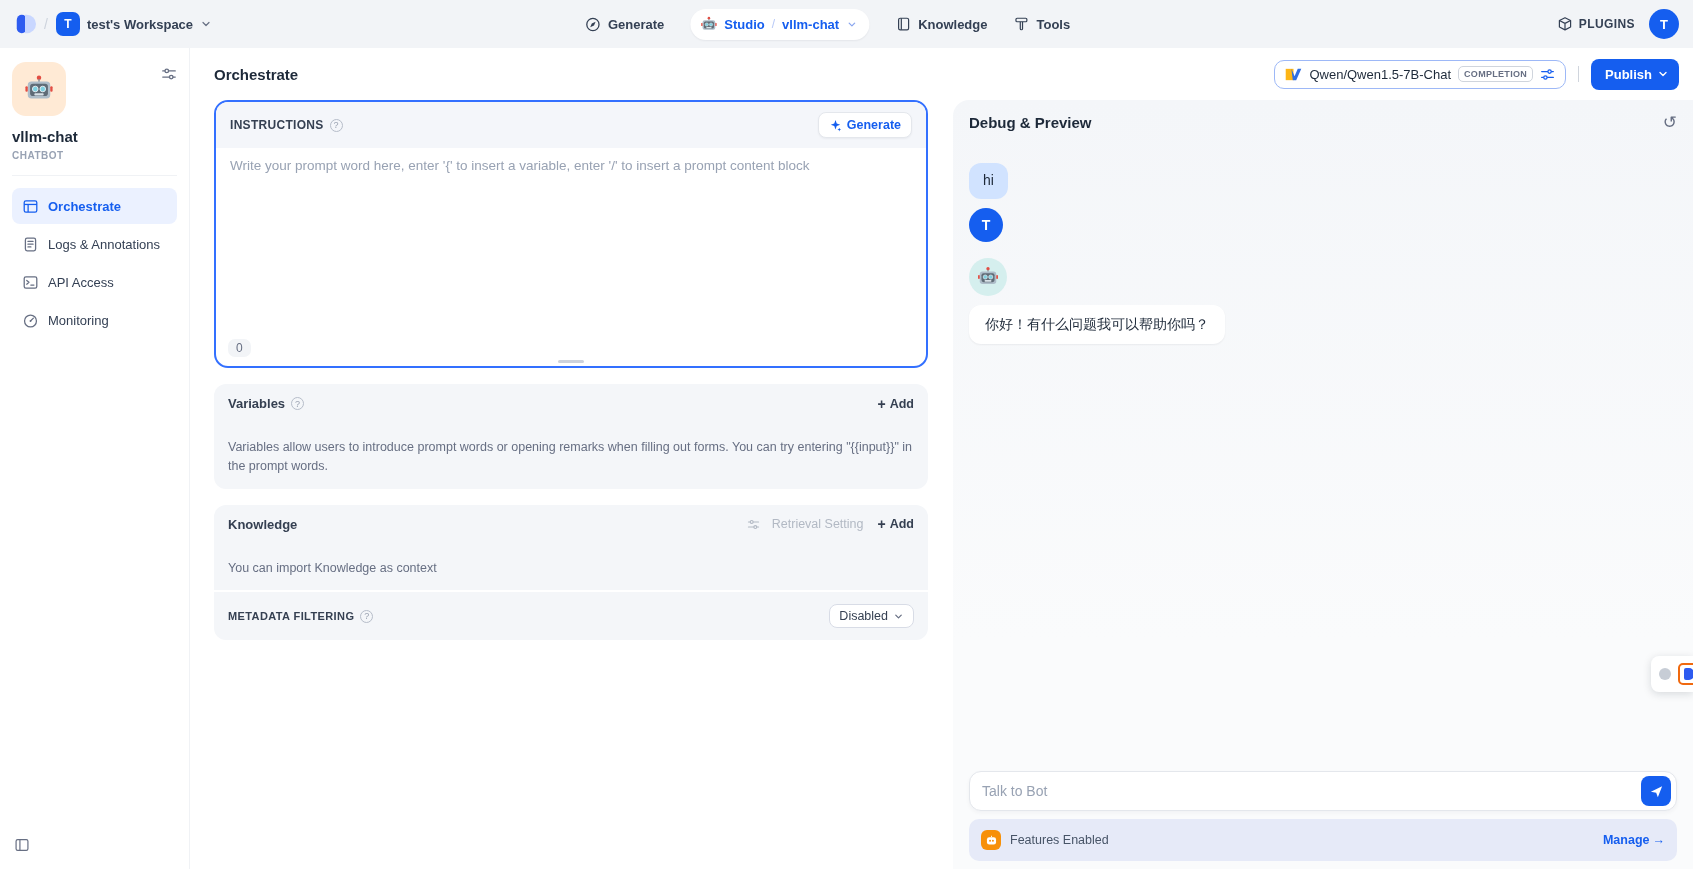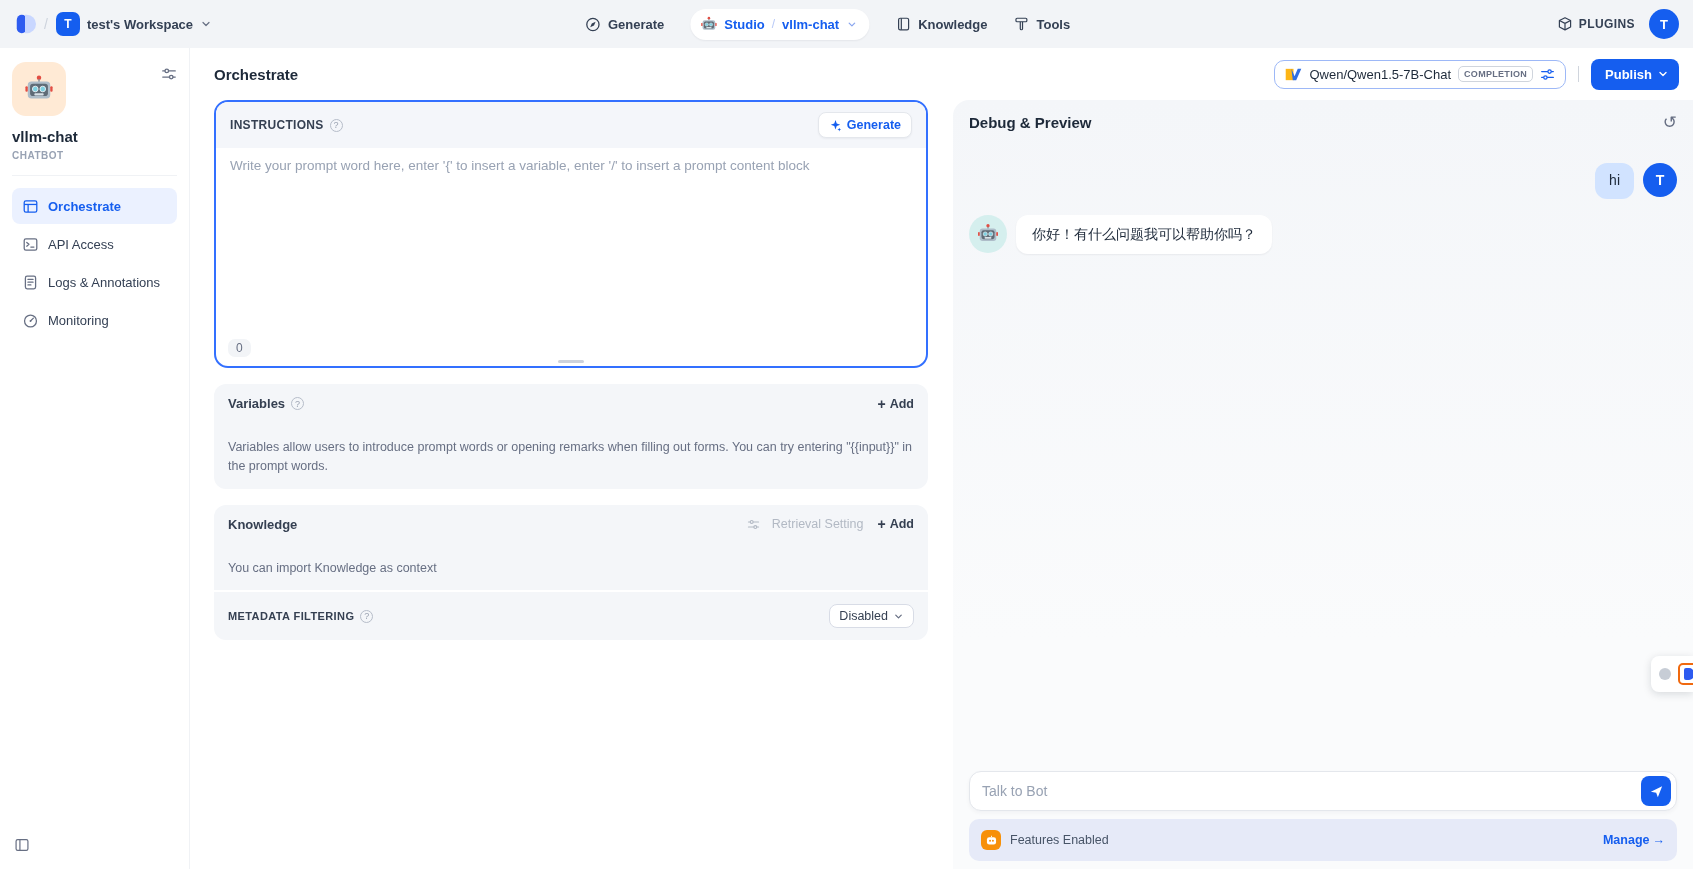--- a/index.html
+++ b/index.html
@@ -111,21 +111,21 @@
     color:#354052; font-family:inherit; cursor:pointer; }
 
   
   .debug-panel { flex:1; margin-left:25px; background:linear-gradient(180deg,#f4f6f9 0%,#fafbfc 70%);
     border-radius:16px 0 0 0; display:flex; flex-direction:column; min-width:0; }
   .debug-header { padding:14px 16px 10px; display:flex; align-items:center; }
   .debug-title { font-size:15px; font-weight:700; color:#1d2939; }
   .restart-icon { margin-left:auto; font-size:17px; color:#676f83; cursor:pointer; line-height:1; }
   .chat-area { flex:1; padding:22px 16px 0; display:flex; flex-direction:column; gap:16px;
     overflow:hidden; }
-  .msg-row { display:flex; align-items:flex-start; gap:9px; }
+  .msg-row { display:flex; align-items:flex-start; gap:9px;flex-direction:column; }
   .msg-row.user { justify-content:flex-end; }
   .bubble { font-size:14px; line-height:1.4; padding:8px 14px; border-radius:12px; max-width:520px; }
   .bubble.user { background:#d1e3ff; color:#1d2939; }
   .bubble.bot { background:#fff; color:#1d2939; box-shadow:0 1px 2px rgba(16,24,40,.06); padding:10px 16px; }
   .chat-avatar { width:34px; height:34px; border-radius:50%; background:#155eef; color:#fff;
     font-size:14px; font-weight:700; display:flex; align-items:center; justify-content:center; flex:0 0 34px; }
   .bot-avatar { width:38px; height:38px; border-radius:50%; background:#d5efee; display:flex;
     align-items:center; justify-content:center; flex:0 0 38px; }
   .chat-footer { padding:0 16px 8px; }
   .chat-input-wrap { background:#fff; border:1px solid #e4e7ec; border-radius:12px; height:40px;
@@ -264,34 +264,34 @@
         <div class="menu-item active">
           <svg width="17" height="17" viewBox="0 0 20 20">
             <rect x="2.6" y="3.4" width="14.8" height="13.2" rx="2" fill="none" stroke="currentColor" stroke-width="1.5"></rect>
             <line x1="2.6" y1="7.6" x2="17.4" y2="7.6" stroke="currentColor" stroke-width="1.5"></line>
             <line x1="7.2" y1="7.6" x2="7.2" y2="16.6" stroke="currentColor" stroke-width="1.5"></line>
           </svg>
           <span>Orchestrate</span>
         </div>
         <div class="menu-item">
           <svg width="17" height="17" viewBox="0 0 20 20">
-            <rect x="2.6" y="3.4" width="14.8" height="13.2" rx="2" fill="none" stroke="currentColor" stroke-width="1.5"></rect>
-            <path d="M5.6 7.6 l2.6 2.2 -2.6 2.2" fill="none" stroke="currentColor" stroke-width="1.5" stroke-linecap="round" stroke-linejoin="round"></path>
-            <line x1="10.4" y1="13" x2="14" y2="13" stroke="currentColor" stroke-width="1.5" stroke-linecap="round"></line>
-          </svg>
-          <span>API Access</span>
-        </div>
-        <div class="menu-item">
-          <svg width="17" height="17" viewBox="0 0 20 20">
             <rect x="4" y="2.6" width="12" height="14.8" rx="2" fill="none" stroke="currentColor" stroke-width="1.5"></rect>
             <line x1="7" y1="6.4" x2="13" y2="6.4" stroke="currentColor" stroke-width="1.5" stroke-linecap="round"></line>
             <line x1="7" y1="9.6" x2="13" y2="9.6" stroke="currentColor" stroke-width="1.5" stroke-linecap="round"></line>
             <line x1="7" y1="12.8" x2="10.5" y2="12.8" stroke="currentColor" stroke-width="1.5" stroke-linecap="round"></line>
           </svg>
           <span>Logs &amp; Annotations</span>
+        </div>
+        <div class="menu-item">
+          <svg width="17" height="17" viewBox="0 0 20 20">
+            <rect x="2.6" y="3.4" width="14.8" height="13.2" rx="2" fill="none" stroke="currentColor" stroke-width="1.5"></rect>
+            <path d="M5.6 7.6 l2.6 2.2 -2.6 2.2" fill="none" stroke="currentColor" stroke-width="1.5" stroke-linecap="round" stroke-linejoin="round"></path>
+            <line x1="10.4" y1="13" x2="14" y2="13" stroke="currentColor" stroke-width="1.5" stroke-linecap="round"></line>
+          </svg>
+          <span>API Access</span>
         </div>
         <div class="menu-item">
           <svg width="17" height="17" viewBox="0 0 20 20">
             <circle cx="10" cy="10.6" r="7" fill="none" stroke="currentColor" stroke-width="1.5"></circle>
             <path d="M10 10.6 L13.4 7.2" fill="none" stroke="currentColor" stroke-width="1.5" stroke-linecap="round"></path>
             <circle cx="10" cy="10.6" r="1.1" fill="currentColor"></circle>
           </svg>
           <span>Monitoring</span>
         </div>
       </nav>

